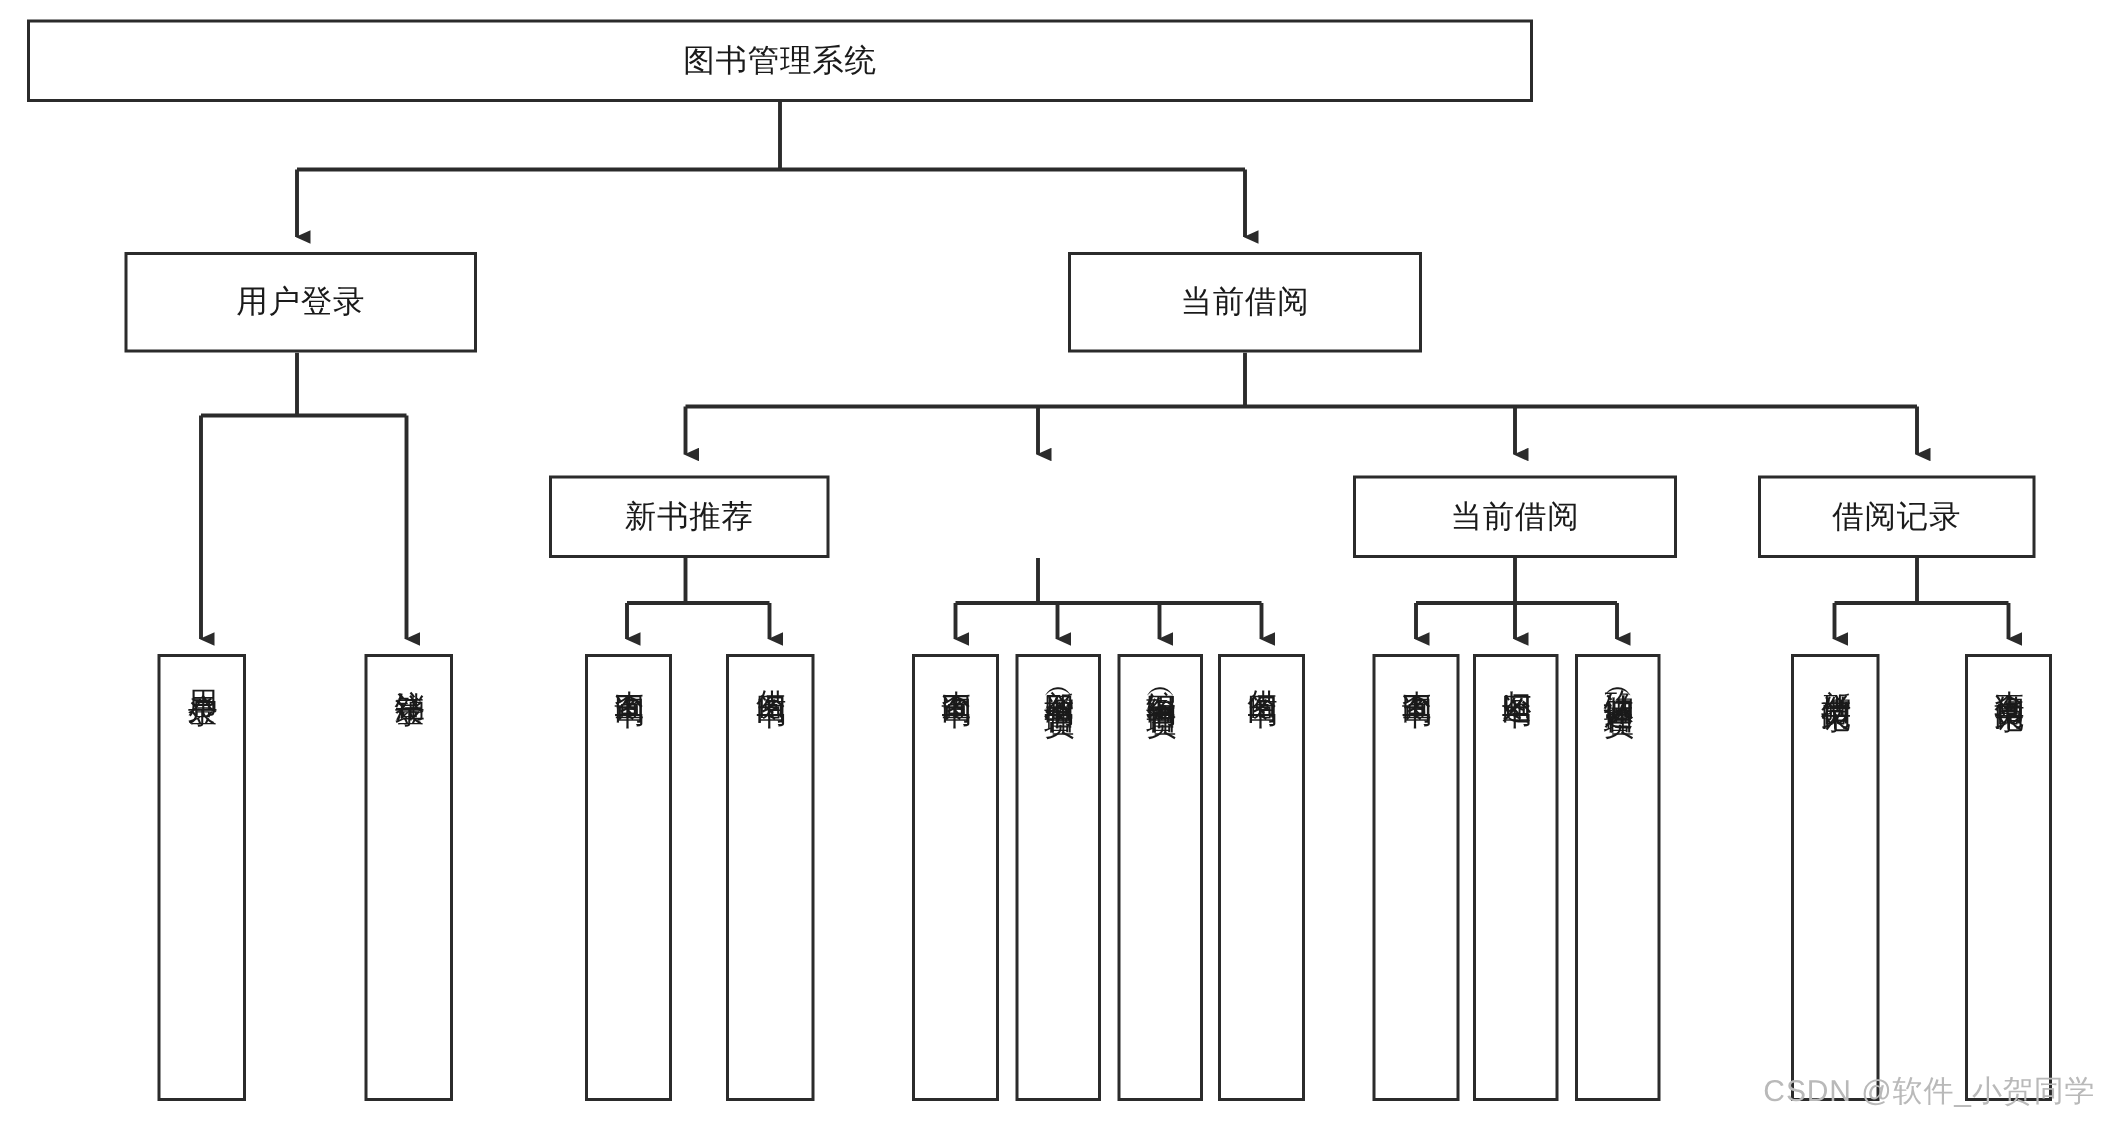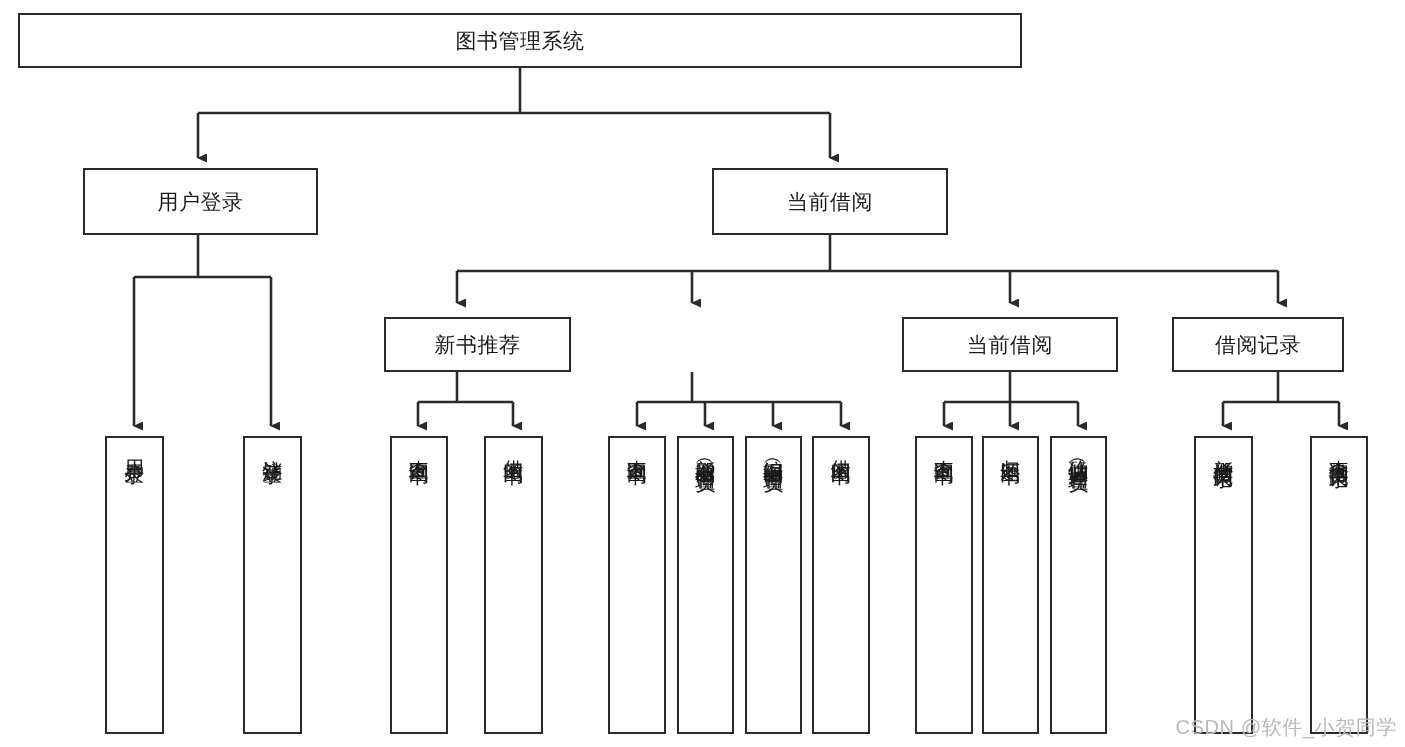--- a/index.html
+++ b/index.html
@@ -129,30 +129,30 @@
   </div>
 
   <div class="node-box horizontal" style="left:83px; top:168px; width:235px; height:67px;">
     <span class="node-label">用户登录</span>
   </div>
 
   <div class="node-box horizontal" style="left:712px; top:168px; width:236px; height:67px;">
     <span class="node-label">当前借阅</span>
   </div>
 
-  <div class="node-box horizontal" style="left:384px; top:317px; width:187px; height:55px;">
+  <div class="node-box horizontal" style="left:366px; top:317px; width:187px; height:55px;">
     <span class="node-label">新书推荐</span>
   </div>
 
 
   <div class="node-box horizontal" style="left:902px; top:317px; width:216px; height:55px;">
     <span class="node-label">当前借阅</span>
   </div>
 
-  <div class="node-box horizontal" style="left:1172px; top:317px; width:172px; height:55px;">
+  <div class="node-box horizontal" style="left:1172px; top:317px; width:185px; height:55px;">
     <span class="node-label">借阅记录</span>
   </div>
 
   <div class="node-box vertical" style="left:105px; top:436px; width:59px; height:298px;">
     <span class="node-label">用户登录</span>
   </div>
 
   <div class="node-box vertical" style="left:243px; top:436px; width:59px; height:298px;">
     <span class="node-label">注销登录</span>
   </div>

